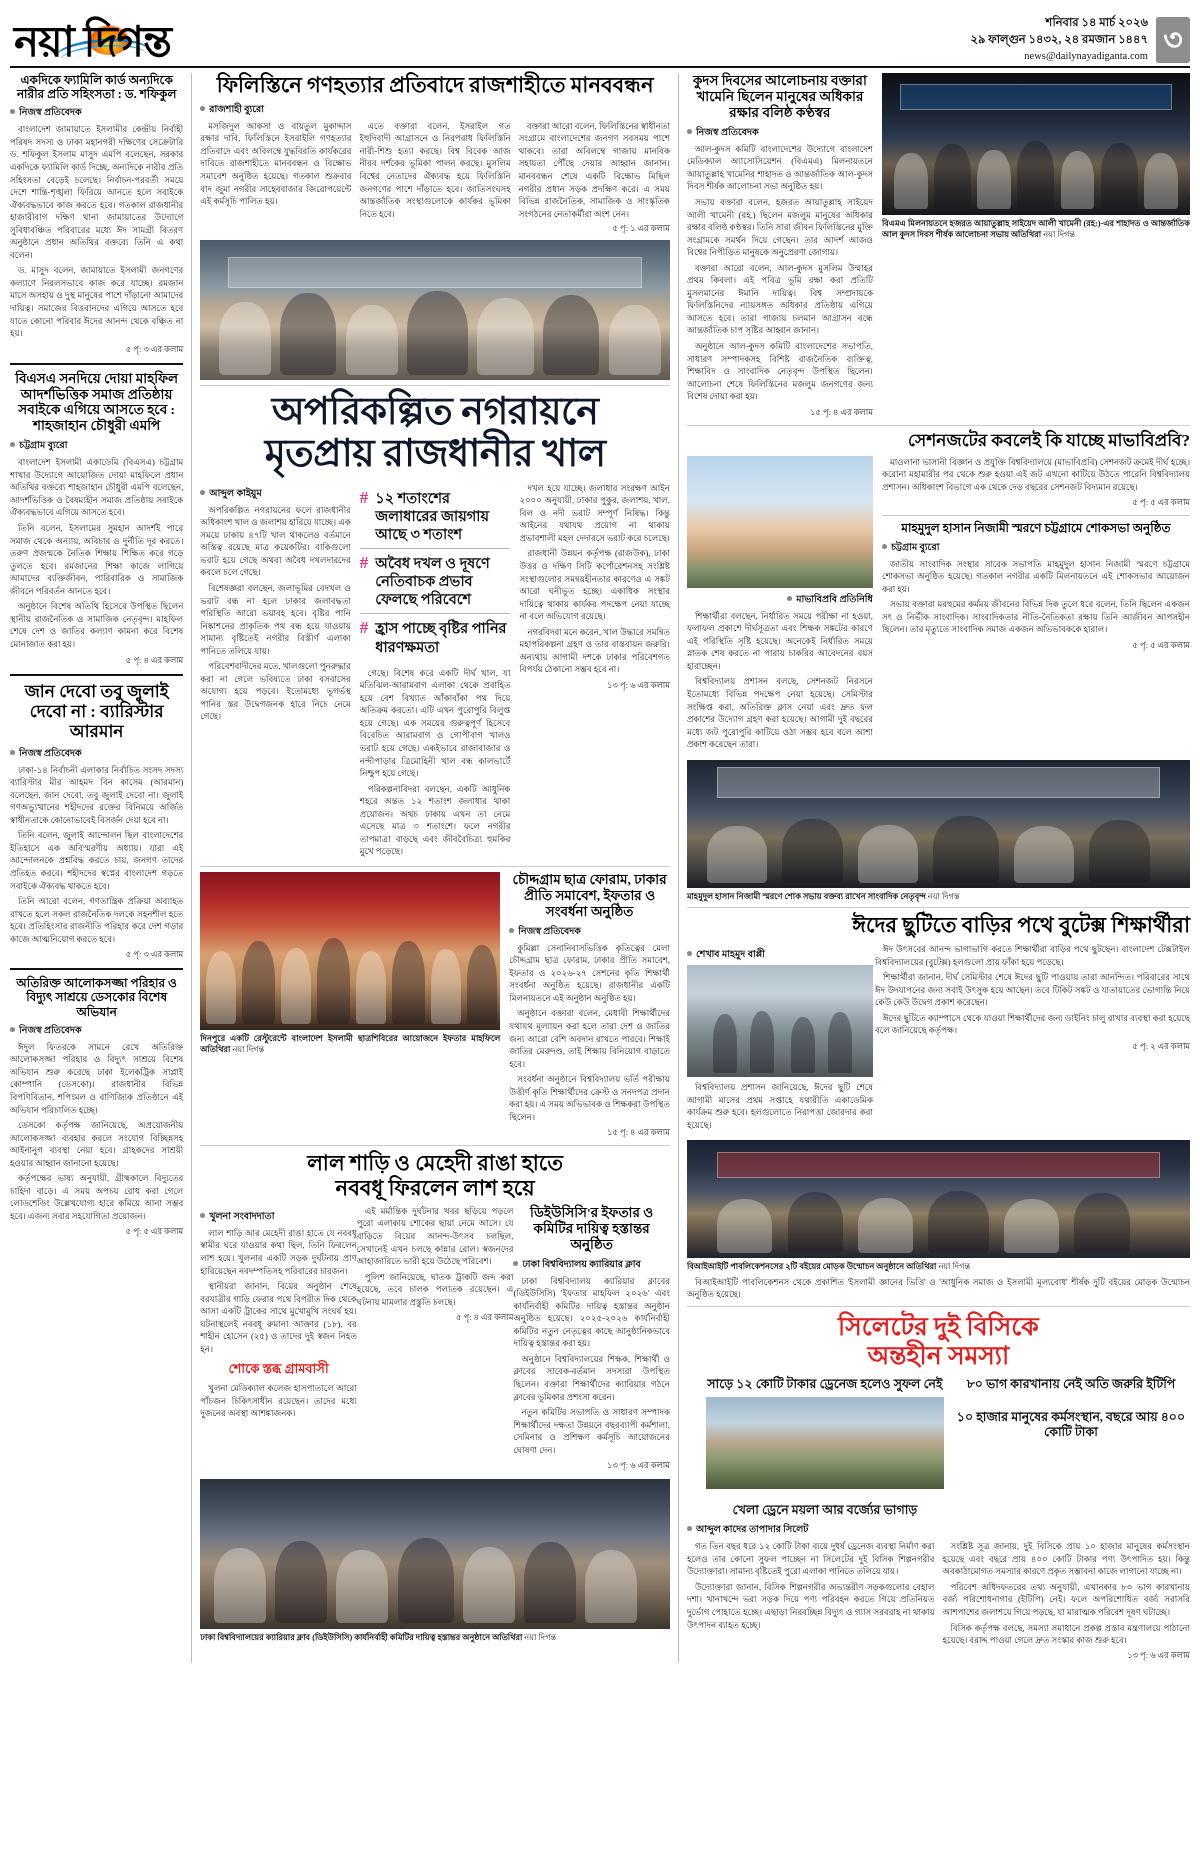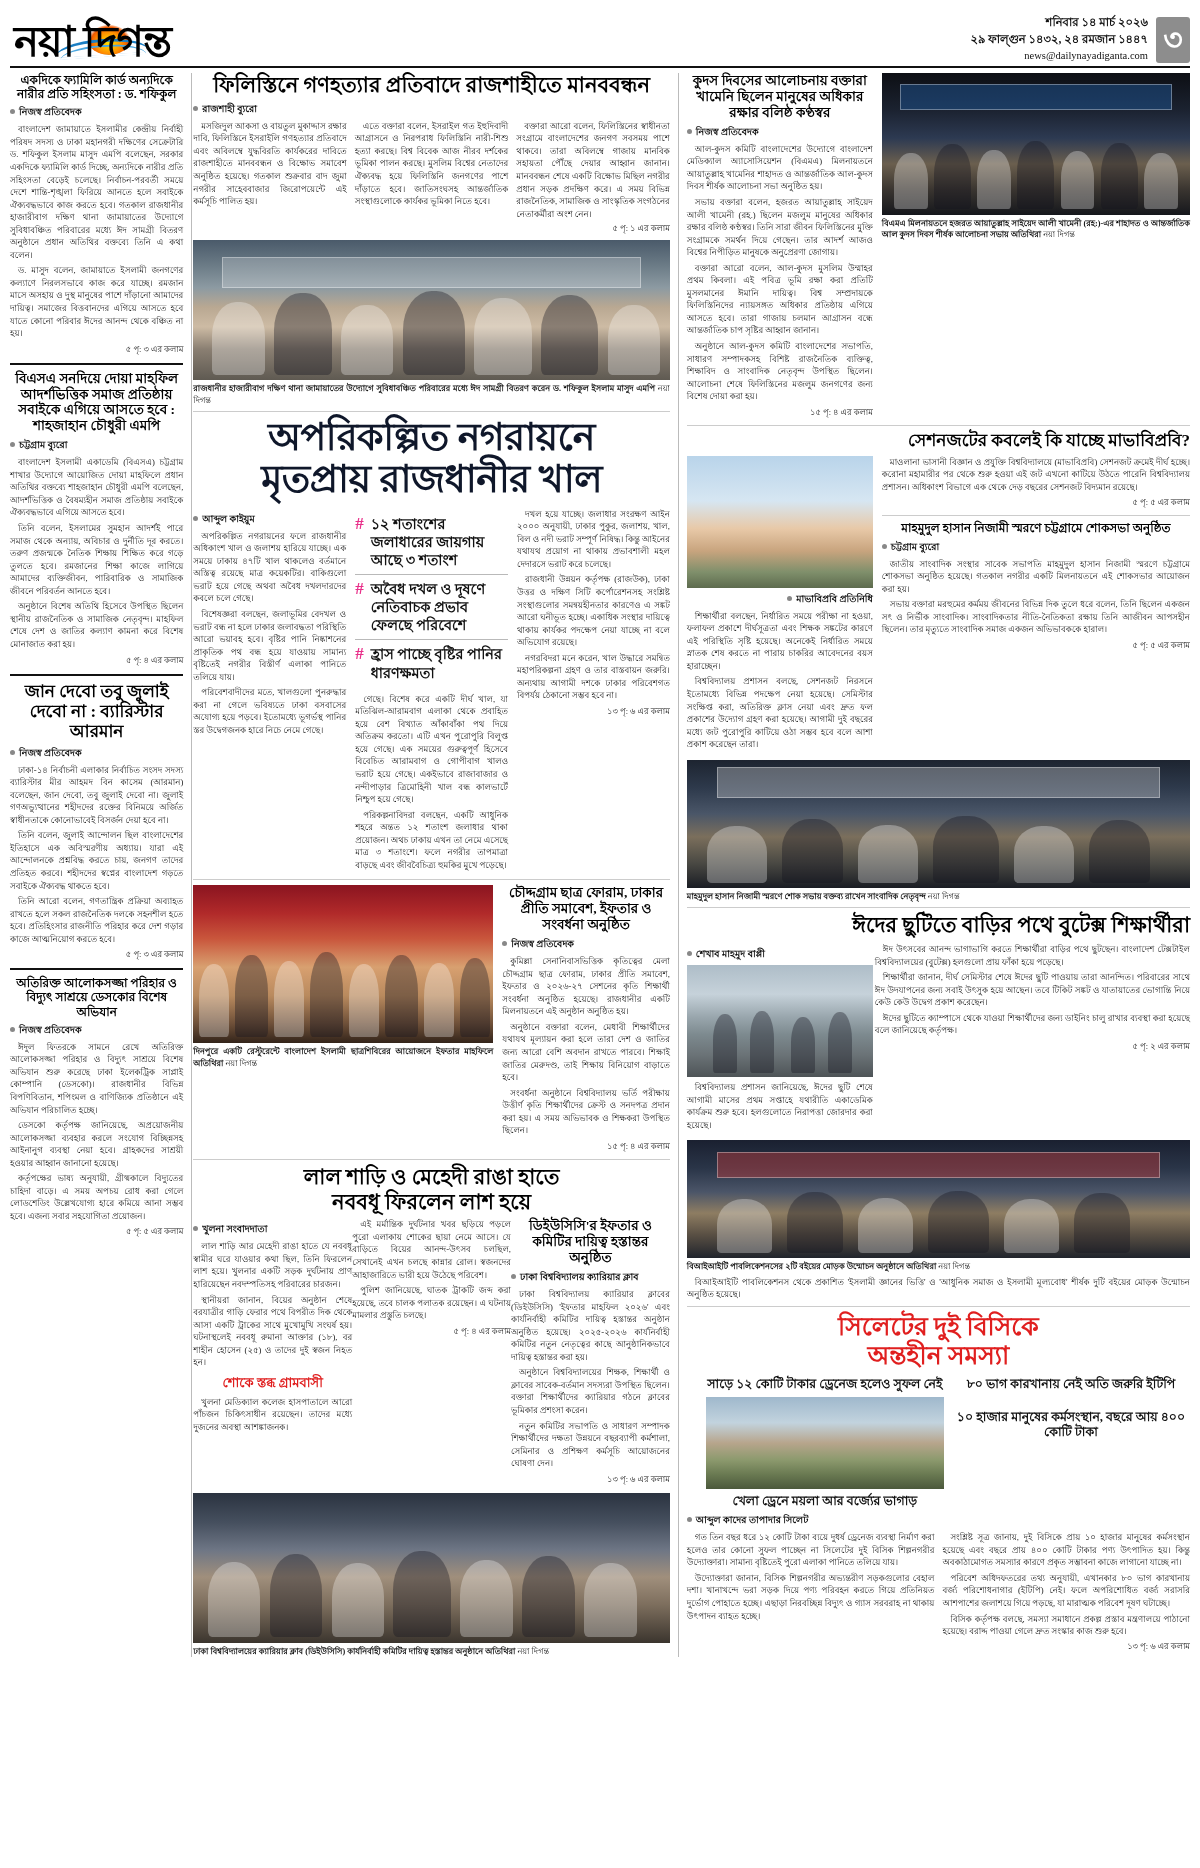--- a/index.html
+++ b/index.html
@@ -183,21 +183,21 @@
         </div>
         <div class="body-txt">
           <p>ঈদুল ফিতরকে সামনে রেখে অতিরিক্ত আলোকসজ্জা পরিহার ও বিদ্যুৎ সাশ্রয়ে বিশেষ অভিযান শুরু করেছে ঢাকা ইলেকট্রিক সাপ্লাই কোম্পানি (ডেসকো)। রাজধানীর বিভিন্ন বিপণিবিতান, শপিংমল ও বাণিজ্যিক প্রতিষ্ঠানে এই অভিযান পরিচালিত হচ্ছে।</p>
           <p>ডেসকো কর্তৃপক্ষ জানিয়েছে, অপ্রয়োজনীয় আলোকসজ্জা ব্যবহার করলে সংযোগ বিচ্ছিন্নসহ আইনানুগ ব্যবস্থা নেয়া হবে। গ্রাহকদের সাশ্রয়ী হওয়ার আহ্বান জানানো হয়েছে।</p>
           <p>কর্তৃপক্ষের ভাষ্য অনুযায়ী, গ্রীষ্মকালে বিদ্যুতের চাহিদা বাড়ে। এ সময় অপচয় রোধ করা গেলে লোডশেডিং উল্লেখযোগ্য হারে কমিয়ে আনা সম্ভব হবে। এজন্য সবার সহযোগিতা প্রয়োজন।</p>
         </div>
         <span class="cont">৫ পৃ: ৫ এর কলাম</span>
       </article>
     </div>
 
-    <div class="col-mid vr" style="padding-left:1px;">
+    <div class="col-mid vr" style="padding-left:8px;">
 
       <article>
         <div class="hl hl-xl">ফিলিস্তিনে গণহত্যার প্রতিবাদে রাজশাহীতে মানববন্ধন</div>
         <div class="byline">
           <span class="dot"></span><span>রাজশাহী ব্যুরো</span>
         </div>
         <div class="body-txt cols3">
           <p>মসজিদুল আকসা ও বায়তুল মুকাদ্দাস রক্ষার দাবি, ফিলিস্তিনে ইসরাইলি গণহত্যার প্রতিবাদে এবং অবিলম্বে যুদ্ধবিরতি কার্যকরের দাবিতে রাজশাহীতে মানববন্ধন ও বিক্ষোভ সমাবেশ অনুষ্ঠিত হয়েছে। গতকাল শুক্রবার বাদ জুমা নগরীর সাহেববাজার জিরোপয়েন্টে এই কর্মসূচি পালিত হয়।</p>
           <p>এতে বক্তারা বলেন, ইসরাইল গত ইহুদিবাদী আগ্রাসনে ও নিরপরাধ ফিলিস্তিনি নারী-শিশু হত্যা করছে। বিশ্ব বিবেক আজ নীরব দর্শকের ভূমিকা পালন করছে। মুসলিম বিশ্বের নেতাদের ঐক্যবদ্ধ হয়ে ফিলিস্তিনি জনগণের পাশে দাঁড়াতে হবে। জাতিসংঘসহ আন্তর্জাতিক সংস্থাগুলোকে কার্যকর ভূমিকা নিতে হবে।</p>
           <p>বক্তারা আরো বলেন, ফিলিস্তিনের স্বাধীনতা সংগ্রামে বাংলাদেশের জনগণ সবসময় পাশে থাকবে। তারা অবিলম্বে গাজায় মানবিক সহায়তা পৌঁছে দেয়ার আহ্বান জানান। মানববন্ধন শেষে একটি বিক্ষোভ মিছিল নগরীর প্রধান সড়ক প্রদক্ষিণ করে। এ সময় বিভিন্ন রাজনৈতিক, সামাজিক ও সাংস্কৃতিক সংগঠনের নেতাকর্মীরা অংশ নেন।</p>
@@ -208,24 +208,20 @@
           <div class="ph-banner"></div>
           <div class="ph-figs">
             <i style="left:4%;width:11%;height:52%"></i>
             <i class="d" style="left:17%;width:12%;height:58%"></i>
             <i style="left:31%;width:11%;height:50%"></i>
             <i class="d" style="left:44%;width:13%;height:60%"></i>
             <i style="left:59%;width:12%;height:55%"></i>
             <i class="d" style="left:73%;width:12%;height:57%"></i>
             <i style="left:87%;width:11%;height:50%"></i>
           </div>
-        </div>
-        <div class="caption">
-          <span>রাজধানীর হাজারীবাগ দক্ষিণ থানা জামায়াতের উদ্যোগে সুবিধাবঞ্চিত পরিবারের মধ্যে ঈদ সামগ্রী বিতরণ করেন ড. শফিকুল ইসলাম মাসুদ এমপি</span>
-          <span class="src">নয়া দিগন্ত</span>
         </div>
       </article>
 
       <div class="rule-thin"></div>
 
       <article>
         <div class="hl hl-red">অপরিকল্পিত নগরায়নে</div>
         <div class="hl hl-red">মৃতপ্রায় রাজধানীর খাল</div>
 
         <div style="display:flex; gap:9px; margin-top:7px;">
@@ -505,21 +501,21 @@
       <div class="rule-thin"></div>
 
       <article>
         <div class="hl hl-xxl" style="color:#e01f1f;">সিলেটের দুই বিসিকে</div>
         <div class="hl hl-xxl" style="color:#e01f1f;">অন্তহীন সমস্যা</div>
 
         <div class="two-up" style="margin-top:6px;padding-left:19px;">
           <div>
             <div class="mini-head">সাড়ে ১২ কোটি টাকার ড্রেনেজ হলেও সুফল নেই</div>
             <div class="photo ph-build" style="height:92px; margin-top:5px;"></div>
-            <div class="mini-head" style="margin-top:5px;">খেলা ড্রেনে ময়লা আর বর্জ্যের ভাগাড়</div>
+            <div class="mini-head" style="margin-top:14px;">খেলা ড্রেনে ময়লা আর বর্জ্যের ভাগাড়</div>
           </div>
           <div>
             <div class="mini-head">৮০ ভাগ কারখানায় নেই অতি জরুরি ইটিপি</div>
             <div class="mini-head" style="margin-top:18px;">১০ হাজার মানুষের কর্মসংস্থান, বছরে আয় ৪০০ কোটি টাকা</div>
           </div>
         </div>
 
         <div class="byline">
           <span class="dot"></span><span>আব্দুল কাদের তাপাদার সিলেট</span>
         </div>

